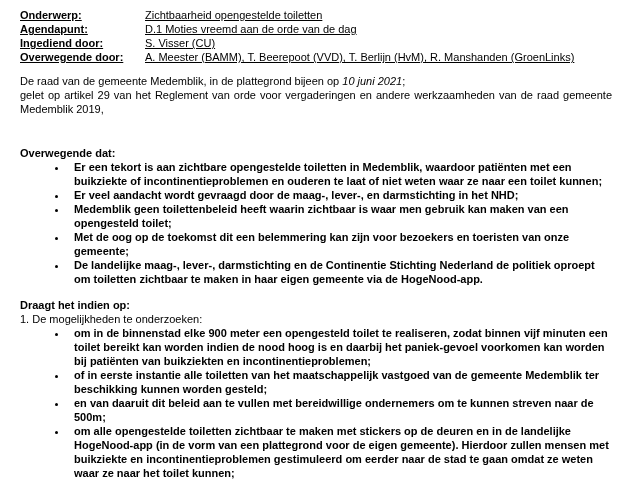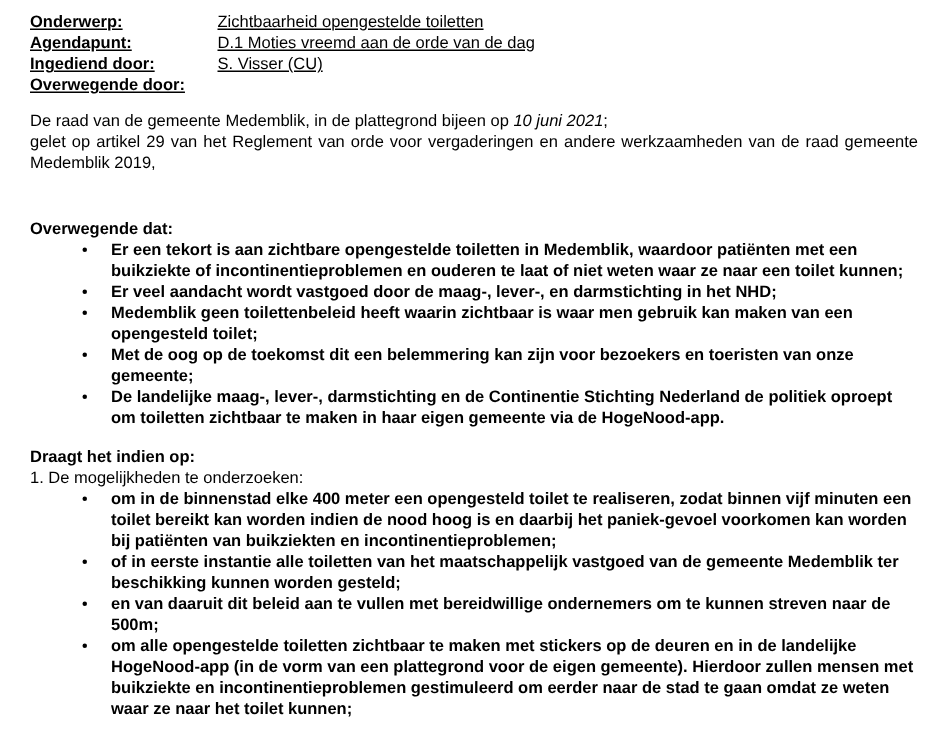--- a/index.html
+++ b/index.html
@@ -51,47 +51,48 @@
     <div class="field-label">Onderwerp:</div>
     <div class="field-value">Zichtbaarheid opengestelde toiletten</div>
 
     <div class="field-label">Agendapunt:</div>
     <div class="field-value">D.1 Moties vreemd aan de orde van de dag</div>
 
     <div class="field-label">Ingediend door:</div>
     <div class="field-value">S. Visser (CU)</div>
 
     <div class="field-label">Overwegende door:</div>
+    <div class="field-value">A. Meester (BAMM), T. Beerepoot (VVD), T. Berlijn (HvM), R. Manshanden (GroenLinks)</div>
 
     <div class="field-label"></div>
   </div>
 
 <div class="intro">
   <p><span>De raad van de gemeente Medemblik, in de plattegrond bijeen op </span><span class="italic">10 juni 2021</span><span>;</span></p>
   <p class="justified">gelet op artikel 29 van het Reglement van orde voor vergaderingen en andere werkzaamheden van de raad gemeente Medemblik 2019,</p>
 </div>
 
 <p class="section-heading considerations-heading">Overwegende dat:</p>
 <ul class="bullet-list">
 
     <li>Er een tekort is aan zichtbare opengestelde toiletten in Medemblik, waardoor patiënten met een buikziekte of incontinentieproblemen en ouderen te laat of niet weten waar ze naar een toilet kunnen;</li>
 
-    <li>Er veel aandacht wordt vastgoed door de maag-, lever-, en darmstichting in het NHD;</li>
+    <li>Er veel aandacht wordt gevraagd door de maag-, lever-, en darmstichting in het NHD;</li>
 
     <li>Medemblik geen toilettenbeleid heeft waarin zichtbaar is waar men gebruik kan maken van een opengesteld toilet;</li>
 
     <li>Met de oog op de toekomst dit een belemmering kan zijn voor bezoekers en toeristen van onze gemeente;</li>
 
     <li>De landelijke maag-, lever-, darmstichting en de Continentie Stichting Nederland de politiek oproept om toiletten zichtbaar te maken in haar eigen gemeente via de HogeNood-app.</li>
   </ul>
 
 <p class="section-heading instructions-heading">Draagt het indien op:</p>
 <p class="numbered-intro">1. De mogelijkheden te onderzoeken:</p>
 <ul class="bullet-list">
 
-    <li>om in de binnenstad elke 400 meter een opengesteld toilet te realiseren, zodat binnen vijf minuten een toilet bereikt kan worden indien de nood hoog is en daarbij het paniek-gevoel voorkomen kan worden bij patiënten van buikziekten en incontinentieproblemen;</li>
+    <li>om in de binnenstad elke 900 meter een opengesteld toilet te realiseren, zodat binnen vijf minuten een toilet bereikt kan worden indien de nood hoog is en daarbij het paniek-gevoel voorkomen kan worden bij patiënten van buikziekten en incontinentieproblemen;</li>
 
     <li>of in eerste instantie alle toiletten van het maatschappelijk vastgoed van de gemeente Medemblik ter beschikking kunnen worden gesteld;</li>
 
     <li>en van daaruit dit beleid aan te vullen met bereidwillige ondernemers om te kunnen streven naar de 500m;</li>
 
     <li>om alle opengestelde toiletten zichtbaar te maken met stickers op de deuren en in de landelijke HogeNood-app (in de vorm van een plattegrond voor de eigen gemeente). Hierdoor zullen mensen met buikziekte en incontinentieproblemen gestimuleerd om eerder naar de stad te gaan omdat ze weten waar ze naar het toilet kunnen;</li>
   </ul>
 
 </body></html>

